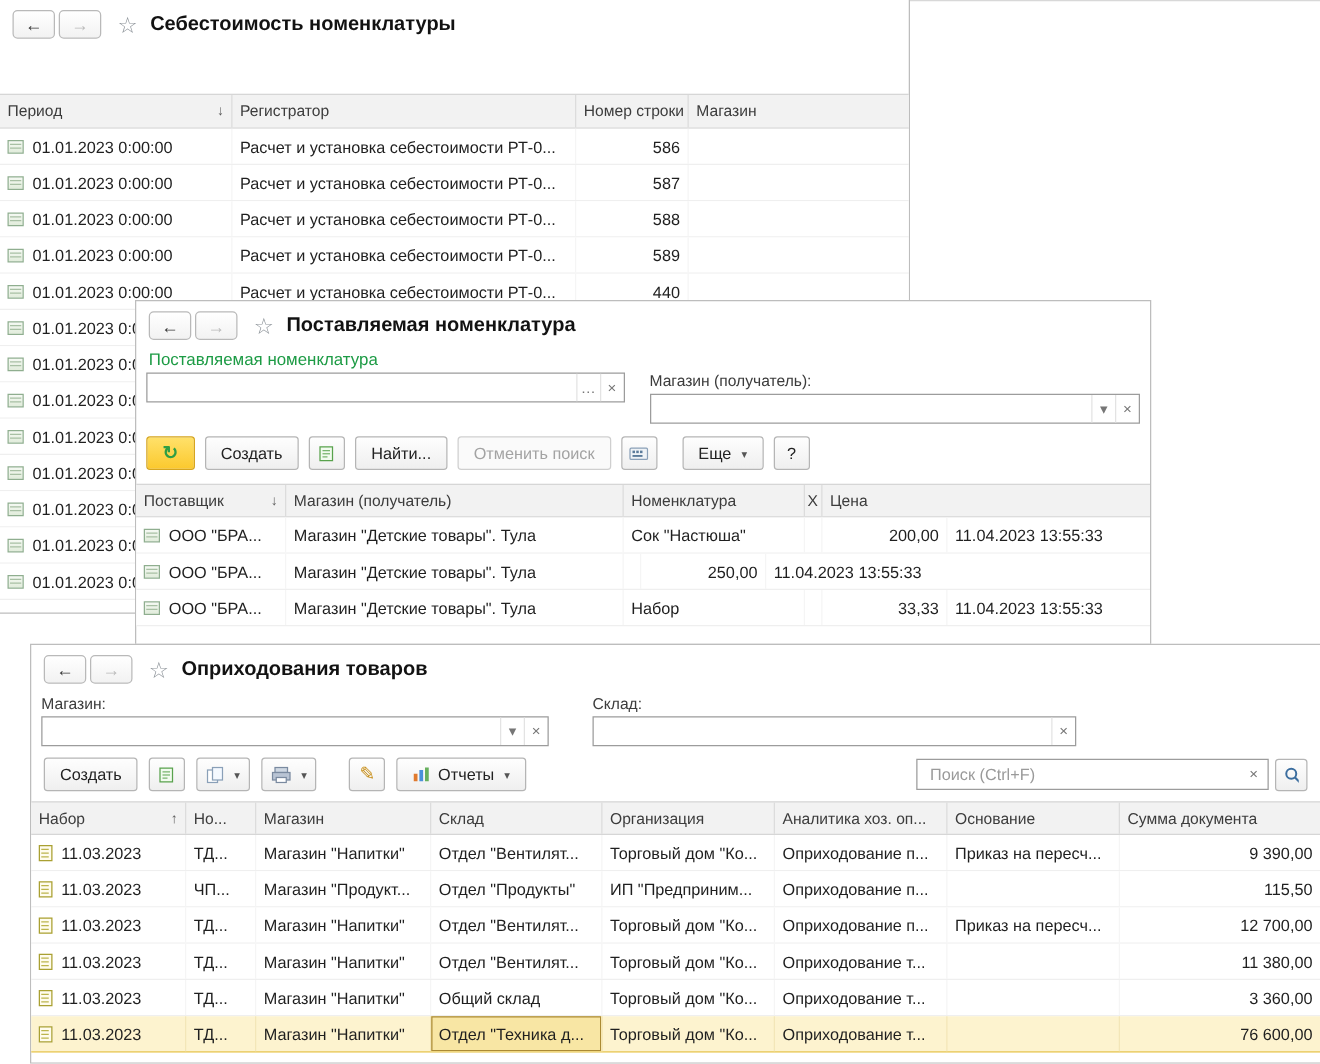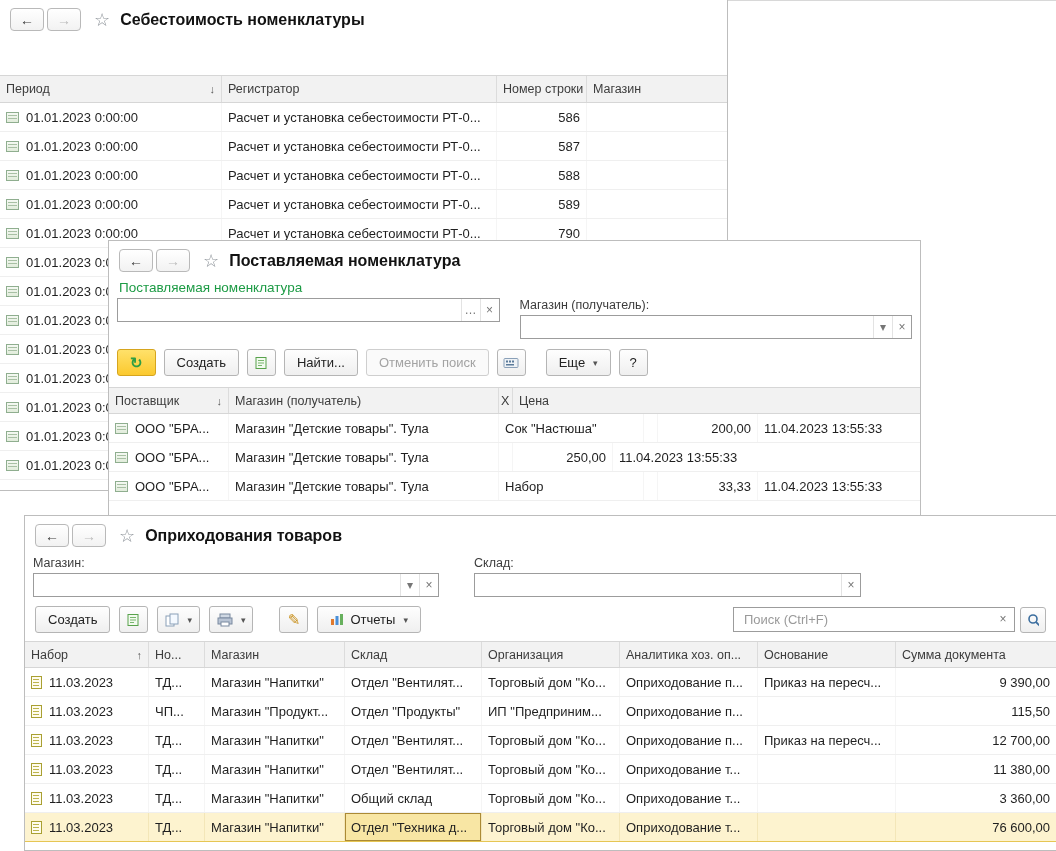--- a/index.html
+++ b/index.html
@@ -35,21 +35,21 @@
   }
   .ghead .gc{border-right:1px solid #dcdcdc}
   .ghead .gc:last-child{border-right:none}
   .grow{display:flex;height:29px;border-bottom:1px solid #efefef;box-sizing:border-box;background:#fff}
   .grow .gc{height:100%;border-right:1px solid #f5f5f5;font-size:13px;color:#1f1f1f}
   .grow .gc:last-child{border-right:none}
   .num{justify-content:flex-end}
   .sort{margin-left:auto;color:#5a5a5a;font-size:11px;padding-left:4px}
 
   
-  .w1c1{width:222px}.w1c2{width:275px}.w1c3{width:90px}.w1c4{flex:1}
+  .w1c1{width:186px}.w1c2{width:275px}.w1c3{width:90px}.w1c4{flex:1}
   #w1 .ghead{margin-top:38px}
 
   
   .subtitle{margin:2px 0 0 10px;font-size:13.5px;color:#1d9b45}
   .fieldrow{display:flex;padding:3px 8px 0 8px}
   .flabel{font-size:12.5px;color:#3c3c3c;margin-bottom:3px}
   .combo{height:24px;border:1px solid #9c9c9c;background:#fff;display:flex;align-items:center;box-sizing:border-box}
   .combo .fill{flex:1}
   .cbtn{width:18px;height:22px;display:flex;align-items:center;justify-content:center;color:#767676;font-size:12px;cursor:pointer;border-left:1px solid #e3e3e3}
   .w2f1{width:387px}
@@ -162,21 +162,21 @@
     <div class="gc w1c2">Расчет и установка себестоимости РТ-0...</div>
     <div class="gc w1c3 num">589</div>
     <div class="gc w1c4"></div>
   </div>
   <div class="grow">
     <div class="gc w1c1">
         <span class="ricon"></span>
         <span>01.01.2023 0:00:00</span>
       </div>
     <div class="gc w1c2">Расчет и установка себестоимости РТ-0...</div>
-    <div class="gc w1c3 num">790</div>
+    <div class="gc w1c3 num">440</div>
     <div class="gc w1c4"></div>
   </div>
 
   <div class="grow">
       <div class="gc w1c1">
         <span class="ricon"></span>
         <span>01.01.2023 0:00:00</span>
       </div>
     </div>
   <div class="grow">
@@ -294,20 +294,23 @@
   </div>
 
   <div class="ghead">
     <div class="gc w2c1">
         <span>Поставщик</span>
         <span class="sort">↓</span>
       </div>
     <div class="gc w2c2">
         <span>Магазин (получатель)</span>
       </div>
+    <div class="gc w2c3">
+        <span>Номенклатура</span>
+      </div>
     <div class="gc w2c4">
         <span>Х</span>
       </div>
     <div class="gc w2c5">
         <span>Цена</span>
       </div>
   </div>
 
   <div class="grow">
     <div class="gc w2c1">

